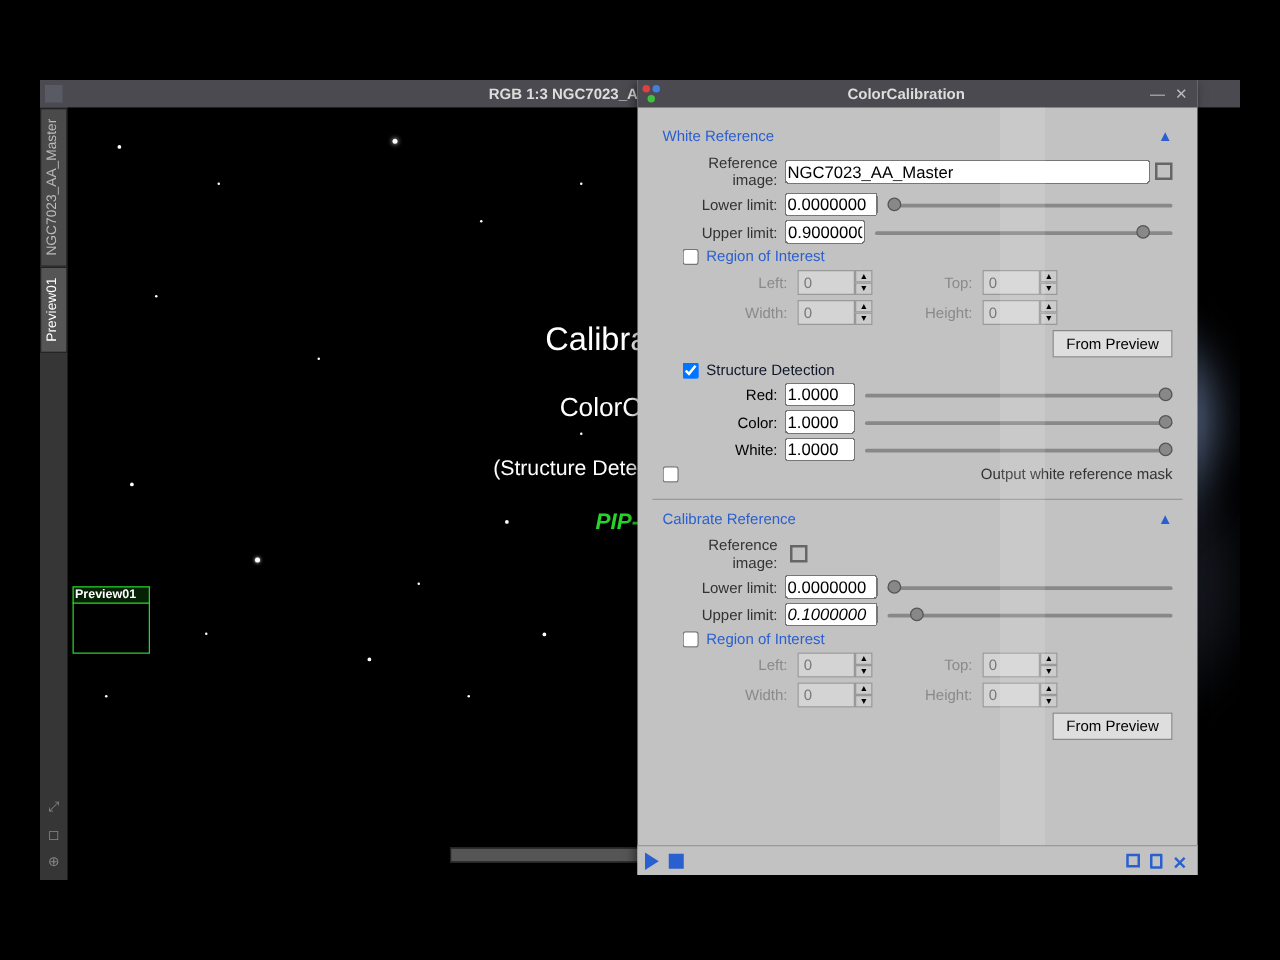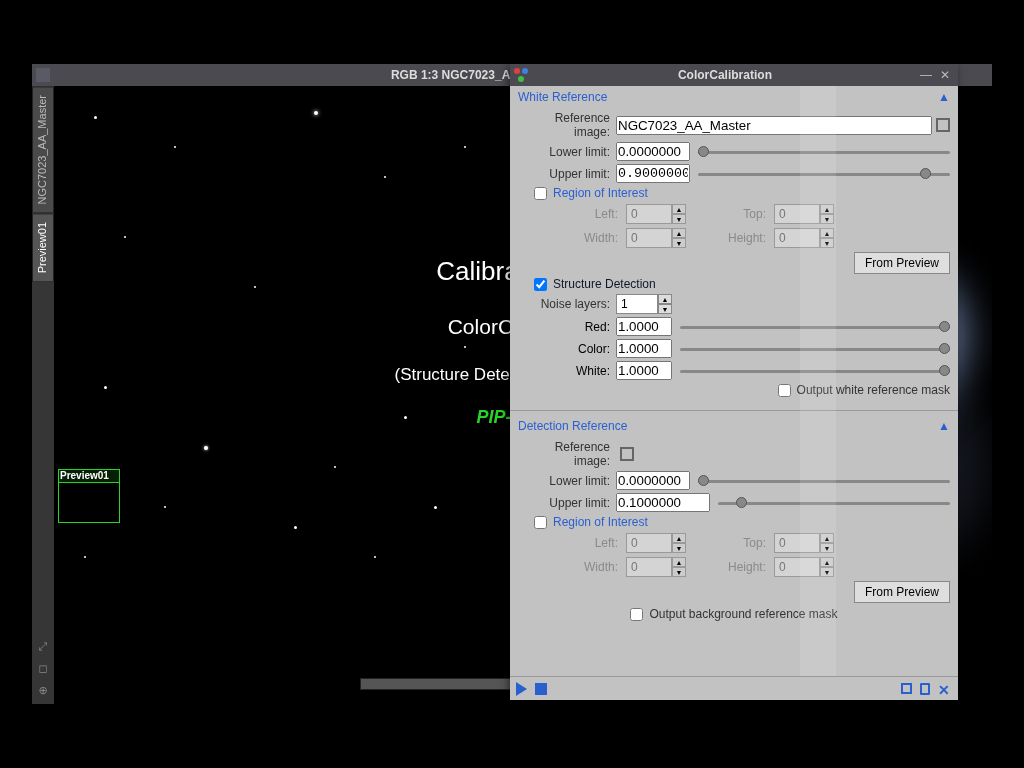--- a/index.html
+++ b/index.html
@@ -37,21 +37,21 @@
 
 
 .dlg { position:absolute; left:510px; top:64px; width:448px; height:636px; background:#c2c2c2; display:flex; flex-direction:column; box-shadow:-2px 2px 8px rgba(0,0,0,.5); }
 .dlg-title { height:22px; background:#4a4a50; display:flex; align-items:center; padding:0 4px; }
 .dlg-title .appicon { width:14px;height:14px;margin-right:6px;position:relative; }
 .appicon::before{content:"";position:absolute;left:0;top:0;width:6px;height:6px;background:#e04040;border-radius:50%;}
 .appicon::after{content:"";position:absolute;right:0;top:0;width:6px;height:6px;background:#4080e0;border-radius:50%;}
 .appicon span{position:absolute;left:4px;bottom:0;width:6px;height:6px;background:#40c040;border-radius:50%;}
 .dlg-title .t { flex:1; text-align:center; color:#ddd; font-size:12px; font-weight:600; }
 .dlg-title .x { color:#bbb; font-size:12px; padding:0 4px; cursor:pointer; }
-.dlg-body { flex:1; overflow:auto; padding:0; font-size:12px; color:#333; }
+.dlg-body { flex:1; overflow:auto; padding:12px; font-size:12px; color:#333; }
 .dlg-body::-webkit-scrollbar{width:0;}
 
 .section-hd { display:flex; align-items:center; justify-content:space-between; padding:4px 8px; color:#2a5fd0; font-size:12px; cursor:pointer; }
 .section-hd .chev { color:#2a5fd0; font-size:12px; font-weight:700; }
 .section { padding:0 8px 6px 8px; }
 .row { display:flex; align-items:center; margin:3px 0; }
 .lbl { width:98px; text-align:right; padding-right:6px; color:#333; font-size:12px; }
 .lbl.dim { color:#000000; }
 .picker { width:14px; height:14px; border:2px solid #666; margin-left:4px; cursor:pointer; }
 .slider { flex:1; height:6px; margin-left:8px; position:relative; }
@@ -166,21 +166,21 @@
       <div class="row">
         <div class="lbl">Lower limit:</div>
         <input class="fld" style="width: 74px;" value="0.0000000">
         <div class="slider">
             <div class="track"></div>
             <div class="thumb" style="left:0"></div>
           </div>
       </div>
       <div class="row">
         <div class="lbl">Upper limit:</div>
-        <input class="fld" style="width: 74px; font-family: Liberation Mono, monospace;" value="0.9000000">
+        <input class="fld" style="width: 64px;" value="0.9000000">
         <div class="slider">
             <div class="track"></div>
             <div class="thumb" style="left:calc(90% - 5px)"></div>
           </div>
       </div>
 
       <div class="row chk" style="margin-left:16px">
         <input type="checkbox" style="">
         <span style="color:#2a5fd0">Region of Interest</span>
       </div>
@@ -219,30 +219,20 @@
           </div>
       </div>
       <div class="row" style="justify-content:flex-end">
           <button class="btn">From Preview</button>
         </div>
 
       <div class="row chk" style="margin-left:16px">
         <input type="checkbox" checked="" style="">
         <span style="color:#0f172a">Structure Detection</span>
       </div>
-      <div class="row">
-        <div class="lbl">Noise layers:</div>
-        <div class="spin">
-            <input value="1" style="">
-            <div class="btns">
-              <button>▲</button>
-              <button>▼</button>
-            </div>
-          </div>
-      </div>
 
       <div class="row">
           <div class="lbl dim">Red:</div>
         <input class="fld dim" style="width: 56px;" value="1.0000">
         <div class="slider">
             <div class="track"></div>
             <div class="thumb" style="left:calc(100% - 11px)"></div>
           </div>
         </div>
       <div class="row">
@@ -255,48 +245,48 @@
         </div>
       <div class="row">
           <div class="lbl dim">White:</div>
         <input class="fld dim" style="width: 56px;" value="1.0000">
         <div class="slider">
             <div class="track"></div>
             <div class="thumb" style="left:calc(100% - 11px)"></div>
           </div>
         </div>
 
-      <div class="row chk" style="justify-content:flex-end;margin-top:0">
+      <div class="row chk" style="justify-content:space-between;margin-top:0">
         <input type="checkbox" style="">
         <span>Output white reference mask</span>
       </div>
     </div>
 
     <div class="divider"></div>
 
     <div class="section-hd">
-      <span>Detection Reference</span>
+      <span>Calibrate Reference</span>
       <span class="chev">▲</span>
     </div>
     <div class="section">
       <div class="row">
         <div class="lbl">Reference image:</div>
         <div class="picker"></div>
       </div>
       <div class="row">
         <div class="lbl">Lower limit:</div>
         <input class="fld" style="width: 74px;" value="0.0000000">
         <div class="slider">
             <div class="track"></div>
             <div class="thumb" style="left:0"></div>
           </div>
       </div>
       <div class="row">
         <div class="lbl">Upper limit:</div>
-        <input class="fld" style="width: 94px;" value="0.1000000">
+        <input class="fld" style="width: 74px; font-style: italic;" value="0.1000000">
         <div class="slider">
             <div class="track"></div>
             <div class="thumb" style="left:calc(10% - 5px)"></div>
           </div>
       </div>
 
       <div class="row chk" style="margin-left:16px">
         <input type="checkbox" style="">
         <span style="color:#2a5fd0">Region of Interest</span>
       </div>
@@ -331,24 +321,20 @@
             <div class="sb">
               <button>▲</button>
               <button>▼</button>
             </div>
           </div>
       </div>
       <div class="row" style="justify-content:flex-end">
           <button class="btn">From Preview</button>
         </div>
 
-      <div class="row chk" style="justify-content:center;margin-top:4px">
-        <input type="checkbox" style="">
-        <span>Output background reference mask</span>
-      </div>
     </div>
   </div>
 
   <div class="dlg-foot">
     <div class="foot-ico tri-play"></div>
     <div class="foot-ico sq-stop"></div>
     <div class="spacer"></div>
     <div class="foot-ico sm-sq"></div>
     <div class="foot-ico sm-doc"></div>
     <div class="foot-ico sm-x">✕</div>

